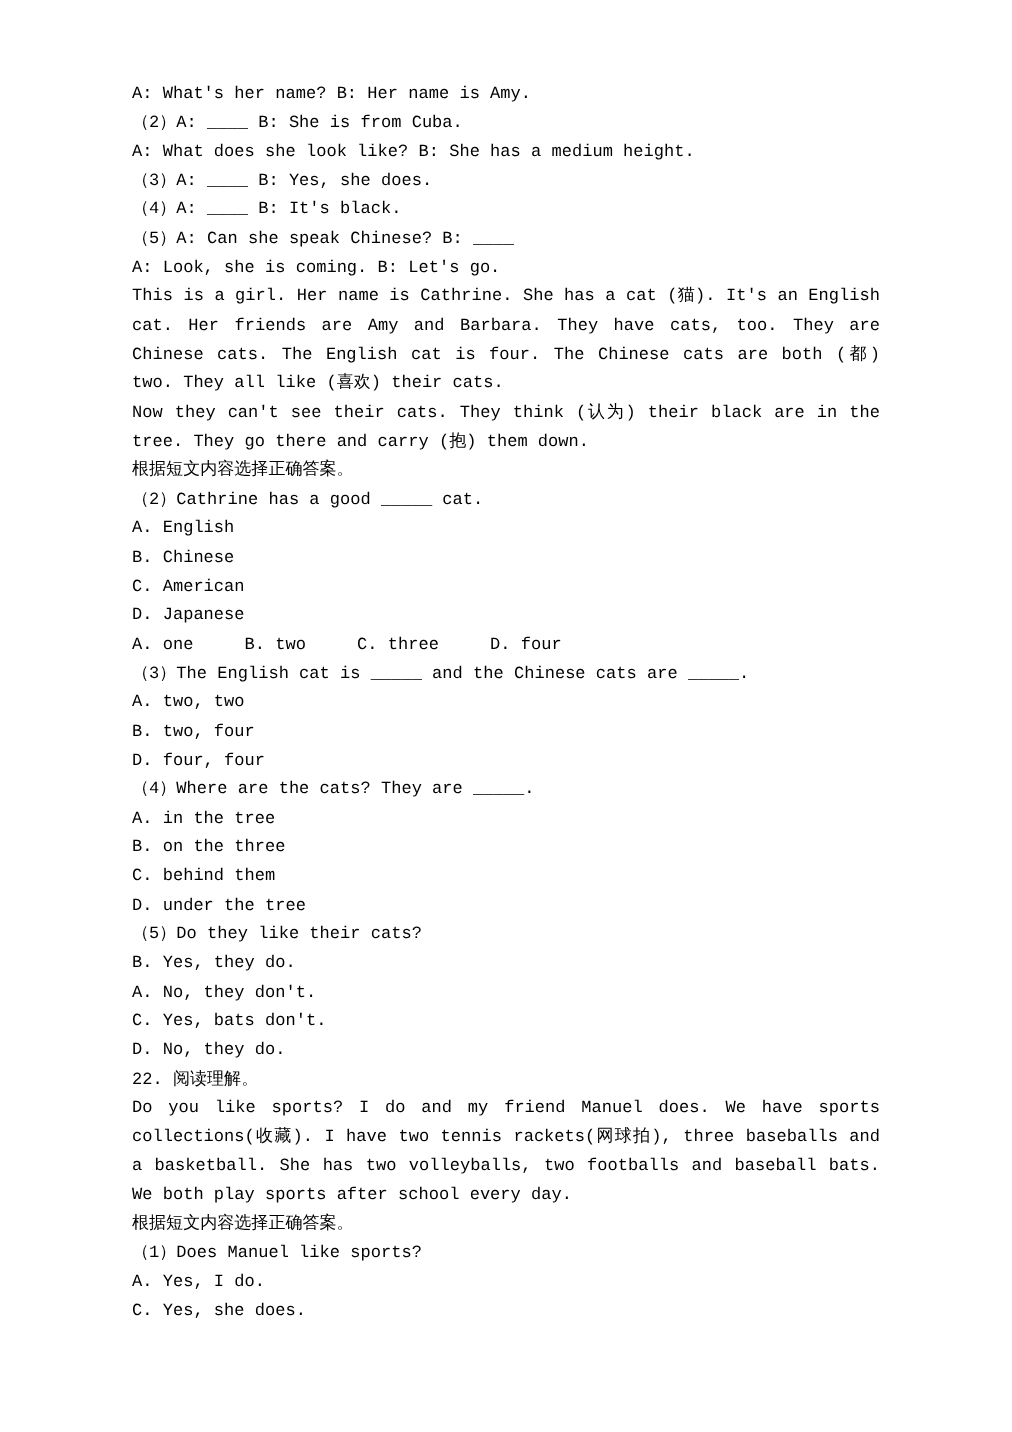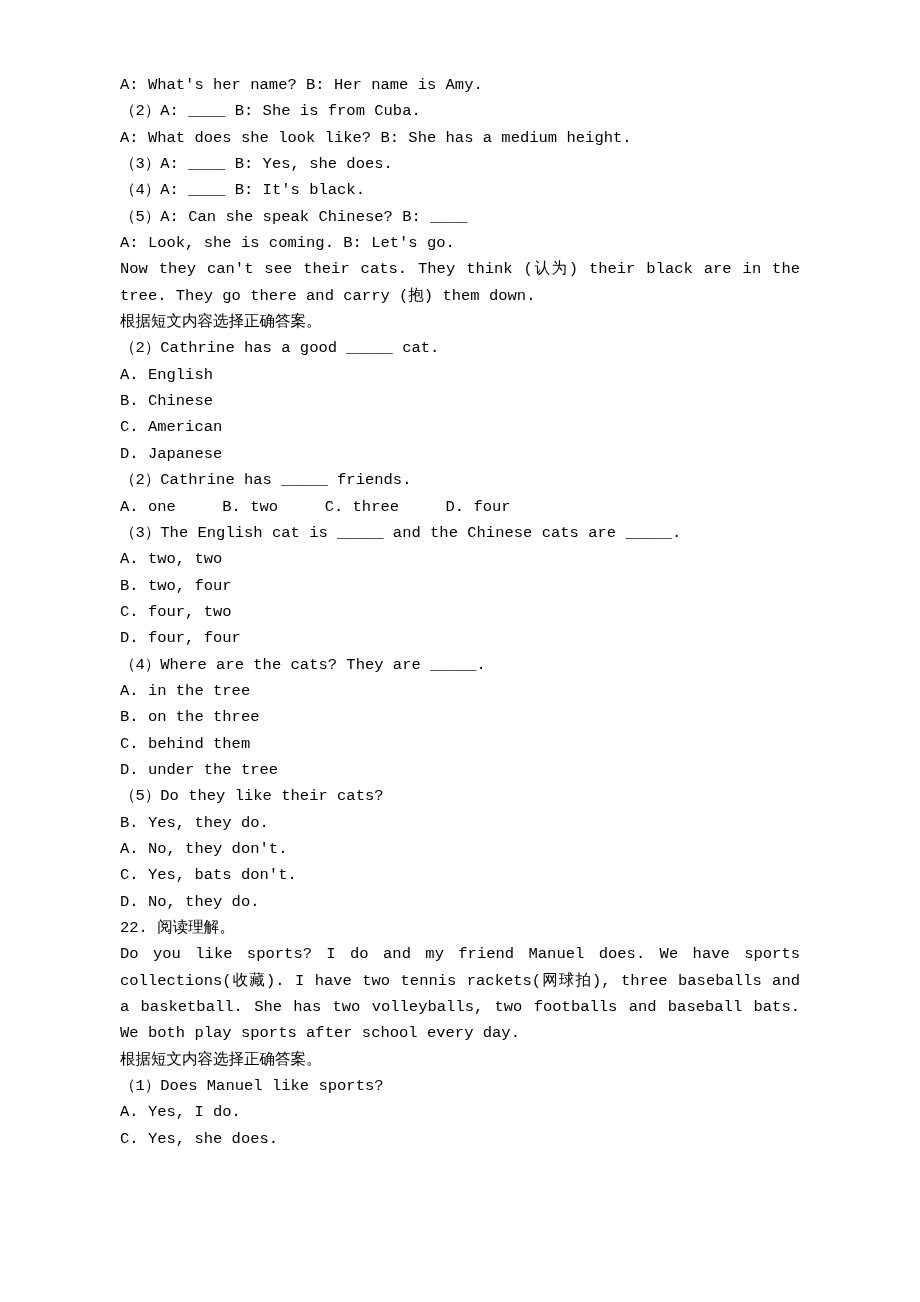--- a/index.html
+++ b/index.html
@@ -27,33 +27,32 @@
 <body>
 
 <div class="page">
   <div class="line">A: What's her name? B: Her name is Amy.</div>
   <div class="line">（2）A: ____ B: She is from Cuba.</div>
   <div class="line">A: What does she look like? B: She has a medium height.</div>
   <div class="line">（3）A: ____ B: Yes, she does.</div>
   <div class="line">（4）A: ____ B: It's black.</div>
   <div class="line">（5）A: Can she speak Chinese? B: ____</div>
   <div class="line">A: Look, she is coming. B: Let's go.</div>
+  <div class="line">This is a girl. Her name is Cathrine. She has a cat (猫). It's an English cat. Her friends are Amy and Barbara. They have cats, too. They are Chinese cats. The English cat is four. The Chinese cats are both (都) two. They all like (喜欢) their cats.</div>
   <div class="line">Now they can't see their cats. They think (认为) their black are in the tree. They go there and carry (抱) them down.</div>
   <div class="line">根据短文内容选择正确答案。</div>
   <div class="line">（2）Cathrine has a good _____ cat.</div>
   <div class="line">A. English</div>
   <div class="line">B. Chinese</div>
   <div class="line">C. American</div>
   <div class="line">D. Japanese</div>
-  <div class="line">（2）Cathrine has _____ friends.</div>
   <div class="line">A. one     B. two     C. three     D. four</div>
   <div class="line">（3）The English cat is _____ and the Chinese cats are _____.</div>
   <div class="line">A. two, two</div>
   <div class="line">B. two, four</div>
-  <div class="line">C. four, two</div>
   <div class="line">D. four, four</div>
   <div class="line">（4）Where are the cats? They are _____.</div>
   <div class="line">A. in the tree</div>
   <div class="line">B. on the three</div>
   <div class="line">C. behind them</div>
   <div class="line">D. under the tree</div>
   <div class="line">（5）Do they like their cats?</div>
   <div class="line">B. Yes, they do.</div>
   <div class="line">A. No, they don't.</div>
   <div class="line">C. Yes, bats don't.</div>

